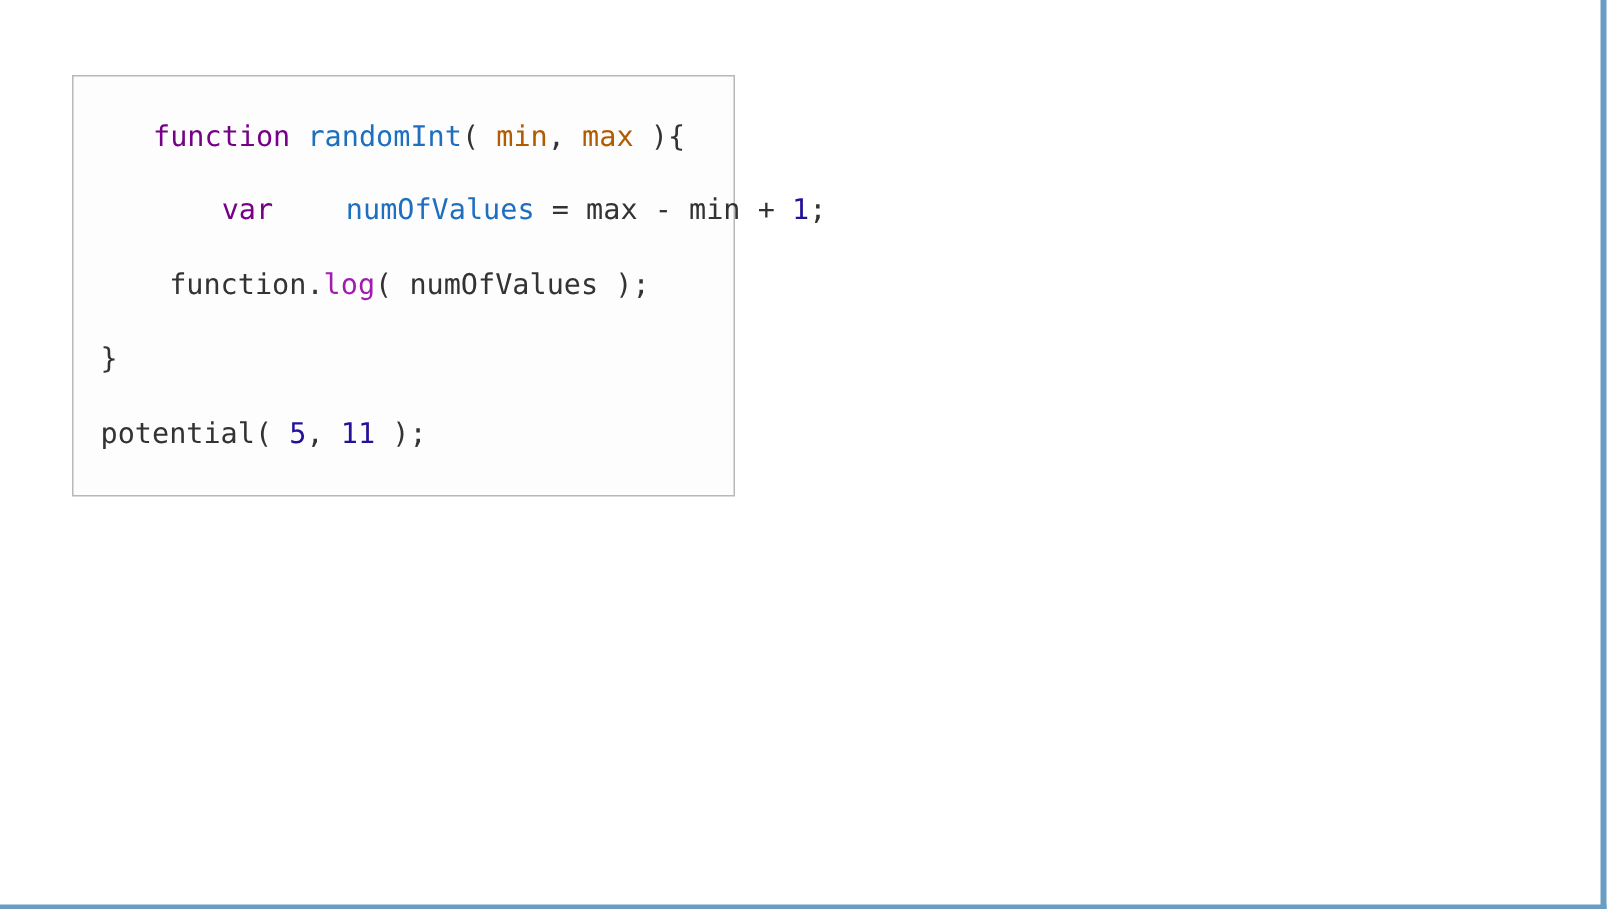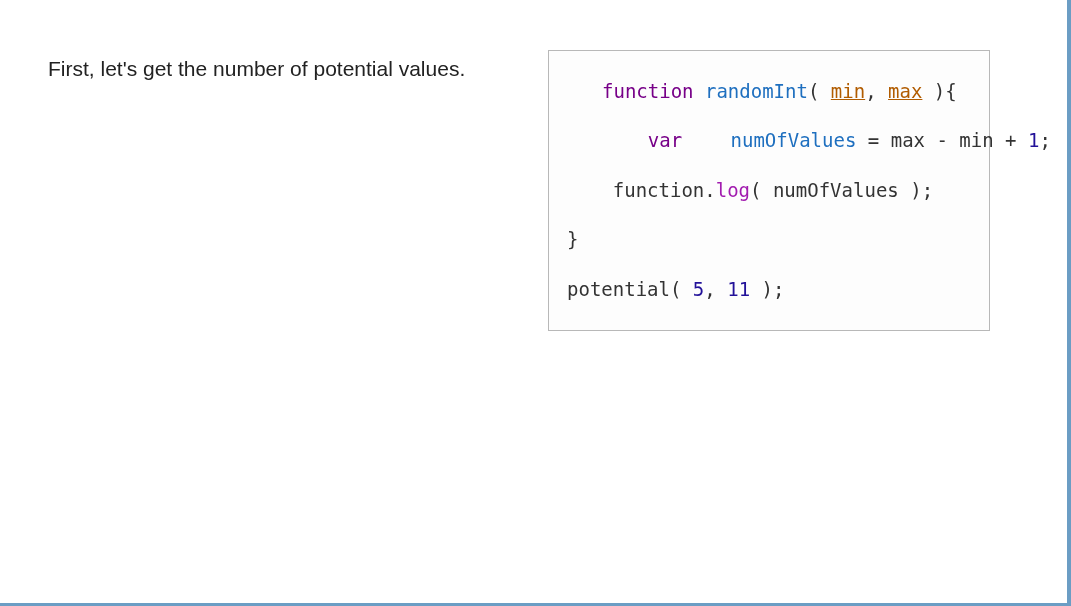--- a/index.html
+++ b/index.html
@@ -49,29 +49,28 @@
       font-size: 19px;
       line-height: 2.6;
       white-space: pre;
       color: #333;
       flex: 0 0 auto;
       width: 442px;
     }
     .tok-keyword { color: #708; margin-left: 35px; }
     .tok-def { color: #1e6fbf; text-align: center; }
     .tok-var { color: #1e6fbf; margin-left: 37px; }
-    .tok-param { color: #b15c00; text-decoration: underline; }
+    .tok-param { color: #b15c00; }
     .tok-number { color: #219; }
     .tok-method { color: #a21caf; }
   </style>
 </head>
 <body>
 
 <div class="slide">
   <div class="content-row">
-    <p class="description">First, let's get the number of potential values.</p>
     <div class="code-block"><span class="tok-keyword">function</span> <span class="tok-def">randomInt</span><span>(</span> <span class="tok-param">min</span><span>,</span> <span class="tok-param">max</span> <span>){</span>
     <span class="tok-keyword">var</span> <span class="tok-var">numOfValues</span><span> = max - min + </span><span class="tok-number">1</span><span>;</span>
 <span>    function.</span><span class="tok-method">log</span><span>( numOfValues );</span>
 <span>}</span>
 <span>potential( </span><span class="tok-number">5</span><span>, </span><span class="tok-number">11</span><span> );</span></div>
   </div>
 </div>
 
 </body></html>

